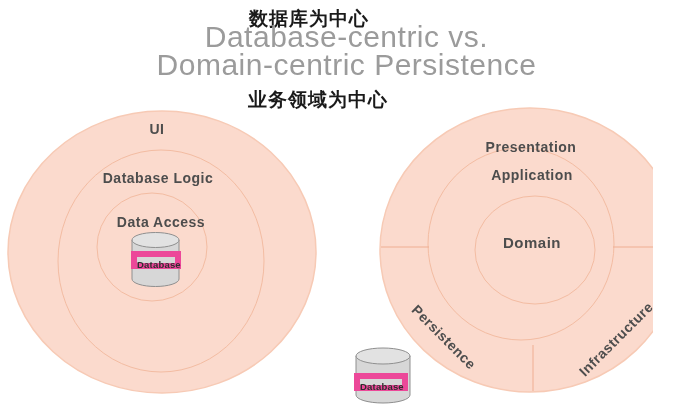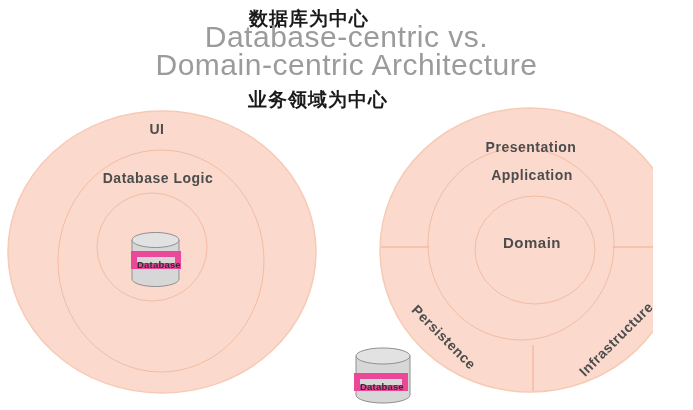--- a/index.html
+++ b/index.html
@@ -95,25 +95,26 @@
       <line x1="533" y1="345" x2="533" y2="391" stroke="#efae92"></line>
       <g>
         <path d="M356,356 L356,395 A27,8 0 0 0 410,395 L410,356 Z" fill="#d7d7d7" stroke="#8f8f8f"></path>
         <ellipse cx="383" cy="356" rx="27" ry="8" fill="#e2e2e2" stroke="#8f8f8f"></ellipse>
       </g>
     </g>
   </svg>
 
   <div class="abs zh" style="left:209px;top:6px;width:200px;">数据库为中心</div>
   <div class="abs title-line" style="top:22px;">Database-centric vs.</div>
-  <div class="abs title-line" style="top:50px;">Domain-centric Architecture</div>
+  <div class="abs title-line" style="top:50px;">Domain-centric Persistence</div>
   <div class="abs ring-label" style="left:57px;top:120px;">UI</div>
 
   <div class="abs zh" style="left:218px;top:87px;width:200px;">业务领域为中心</div>
   <div class="abs ring-label" style="left:58px;top:169px;">Database Logic</div>
+  <div class="abs ring-label" style="left:61px;top:213px;">Data Access</div>
   <div class="abs db-label" style="left:131px;top:251px;width:50px;">Database</div>
 
   <div class="abs ring-label" style="left:431px;top:122px;margin-top:16px;">Presentation</div>
   <div class="abs ring-label" style="left:432px;top:166px;">Application</div>
   <div class="abs ring-label big" style="left:432px;top:234px;">Domain</div>
   <div class="abs rot cw" style="left:364px;top:328px;">Persistence</div>
   <div class="abs rot ccw" style="left:536px;top:330px;">Infrastructure</div>
   <div class="abs db-label" style="left:354px;top:373px;width:54px;">Database</div>
 
 </div>

